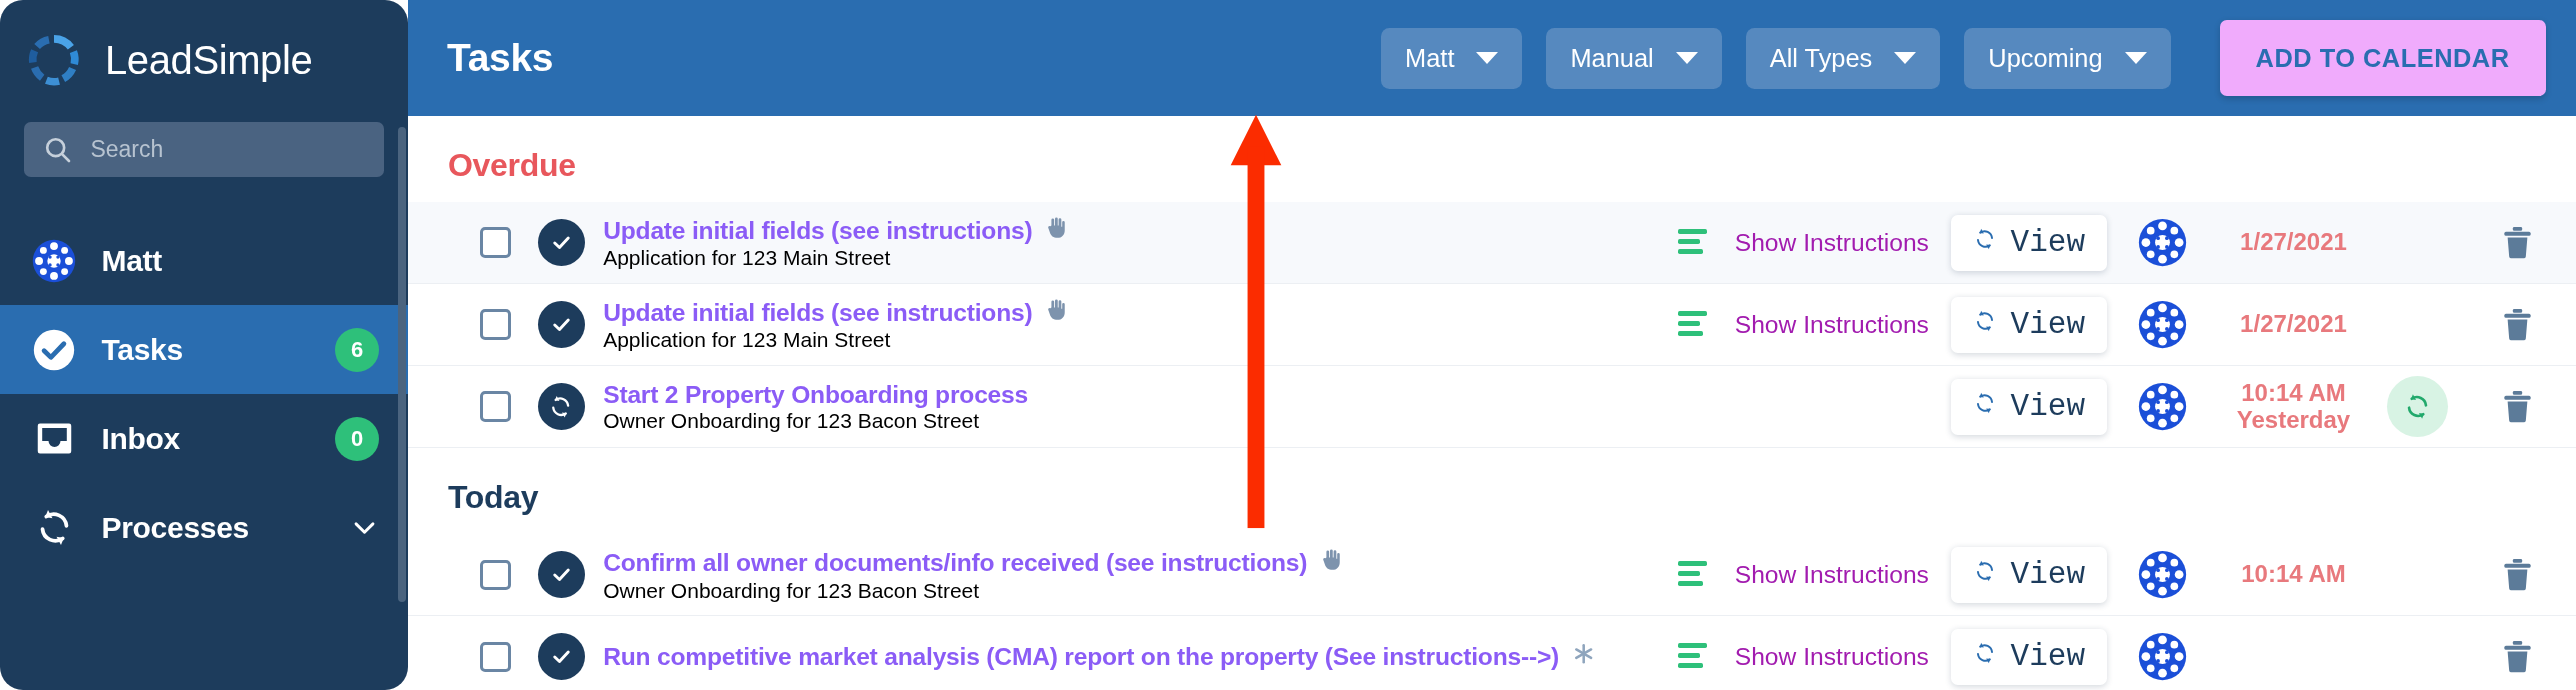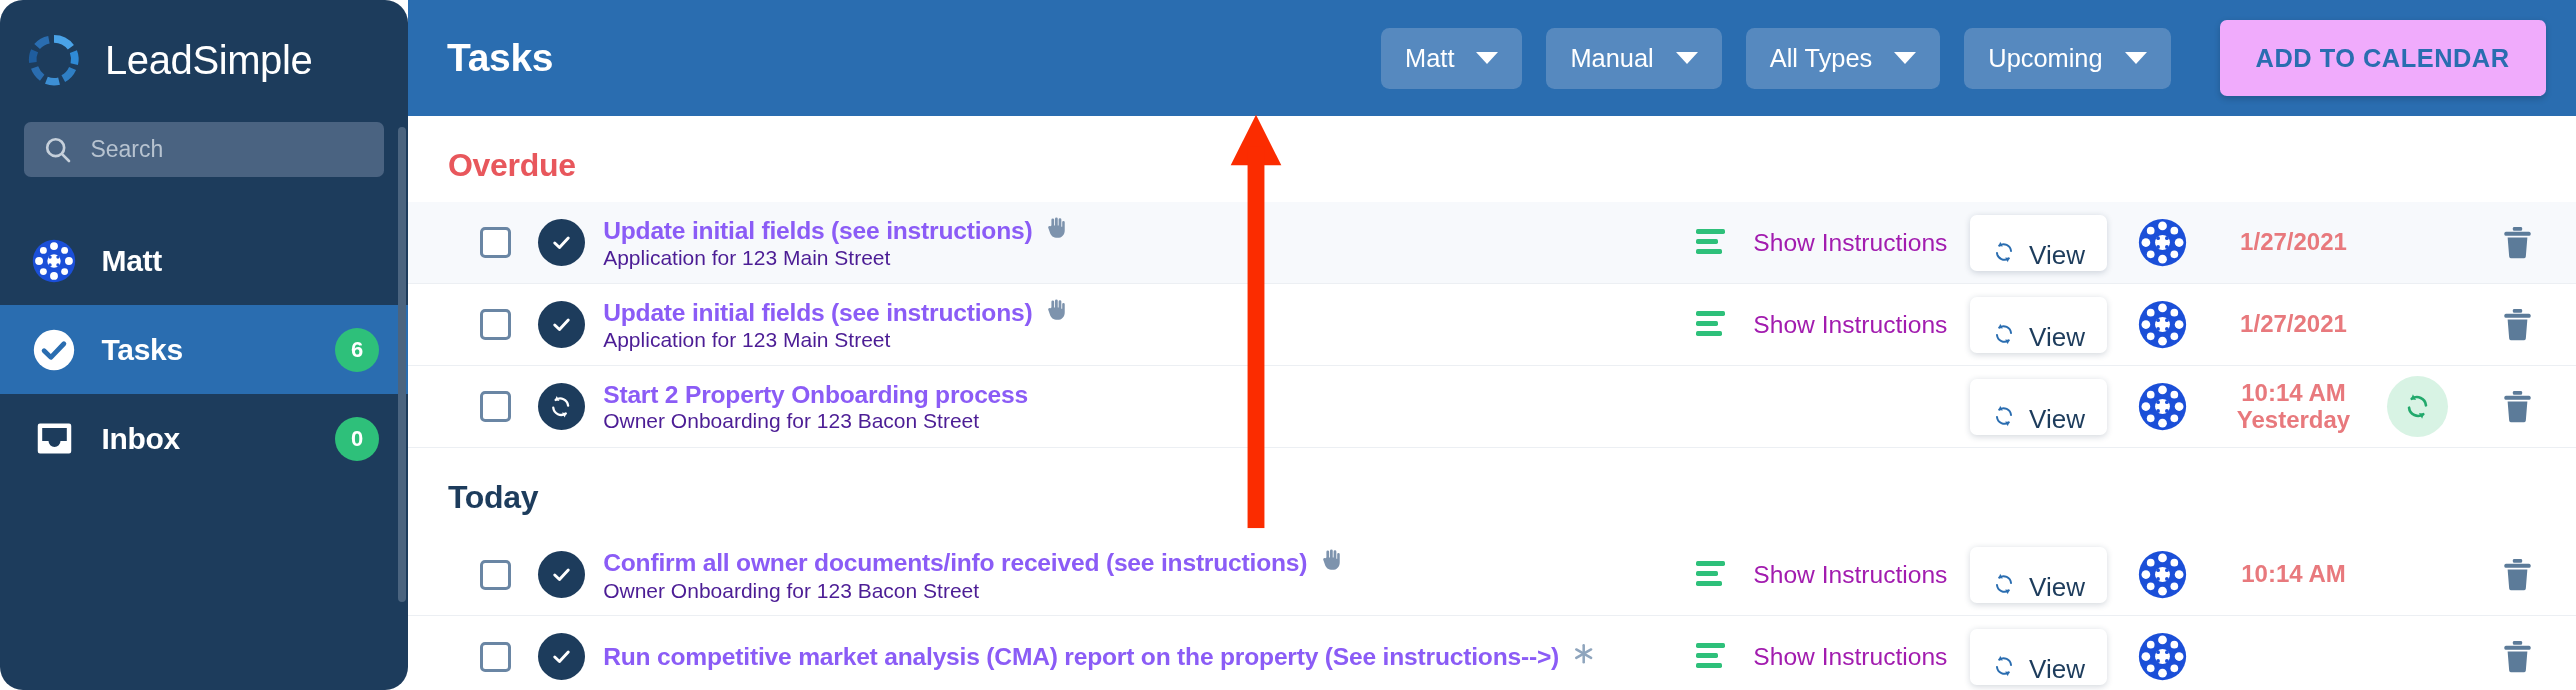--- a/index.html
+++ b/index.html
@@ -149,43 +149,43 @@
     margin-left: 27px;
     display: flex; align-items: center; justify-content: center;
   }
   .row-text { margin-left: 18.7px; min-width: 0; }
   .row-title {
     font-size: 24.6px; font-weight: 700; color: #8b5cf6;
     white-space: nowrap; letter-spacing: -0.2px;
     display: flex; align-items: center; gap: 12px;
   }
   .row-sub {
-    font-size: 21px; color: #4c1d95; margin-top: 5.1px;
+    font-size: 21px; color: #000000; margin-top: 5.1px;
     white-space: nowrap;
   }
   .row-spacer { flex: 1 1 auto; }
 
   .instr {
     display: flex; align-items: flex-start; gap: 28px;
     color: #a21caf; font-size: 24.6px; white-space: nowrap;
     cursor: pointer; margin-right: 17px;
   }
   .instr-lines { display: flex; flex-direction: column; gap: 5.1px; width: 29px; }
   .instr-lines i { display: block; height: 5.1px; background: #2ec07a; border-radius: 1.7px; }
   .instr-lines i:nth-child(1) { width: 29px; }
   .instr-lines i:nth-child(2) { width: 22px; }
   .instr-lines i:nth-child(3) { width: 25.4px; }
 
   .view-btn {
     height: 56px; background: #ffffff; border: 0; border-radius: 6.8px;
     box-shadow: 0 1.7px 6px rgba(30,50,80,0.18);
-    display: flex; align-items: flex-end; gap: 13.6px;
+    display: flex; align-items: center; gap: 13.6px;
     padding: 0 22px; cursor: pointer;
-    font-size: 26px; color: #1d3c5c; margin-left: 5.1px;
-    font-family: Liberation Sans, sans-serif;
+    font-size: 31px; color: #1d3c5c; margin-left: 5.1px;
+    font-family: Liberation Mono, monospace;
   }
   .avatar { width: 49px; height: 49px; flex: 0 0 49px; margin-left: 30.5px; }
   .due {
     color: #e8797d; font-size: 24px; font-weight: 700;
     text-align: center; white-space: nowrap;
     width: 170px; margin-left: 22px; line-height: 1.12;
   }
   .restart {
     width: 61px; height: 61px; border-radius: 50%;
     background: #d8f3e4; margin-left: 8.5px;
@@ -282,20 +282,37 @@
             <path d="M3.5 4.5 h17 v15 h-17 z" fill="none" stroke="#ffffff" stroke-width="2.6" stroke-linejoin="round"></path>
             <path d="M3.5 13.5 h5 a3.5 3.5 0 0 0 7 0 h5 v6 h-17 z" fill="#ffffff"></path>
           </svg>
         </span>
         <span class="nav-label">Inbox</span>
         <span class="nav-spacer"></span>
         <span class="badge">0</span>
       </div>
 
 
+      <div class="nav-item">
+        <span class="nav-ico">
+          <svg viewBox="0 0 24 24" width="41" height="41" fill="none" stroke="#ffffff" stroke-width="2.2" stroke-linecap="round">
+            <path d="M19 11 A7.5 7.5 0 0 0 7.2 5.6"></path>
+            <polyline points="8.2,1.8 6.6,5.9 10.8,6.6" fill="#ffffff" stroke="none"></polyline>
+            <path d="M5 13 A7.5 7.5 0 0 0 16.8 18.4"></path>
+            <polyline points="15.8,22.2 17.4,18.1 13.2,17.4" fill="#ffffff" stroke="none"></polyline>
+          </svg>
+        </span>
+        <span class="nav-label">Processes</span>
+        <span class="nav-spacer"></span>
+        <span class="chev">
+          <svg viewBox="0 0 24 24" width="29" height="29" fill="none" stroke="#ffffff" stroke-width="2.4" stroke-linecap="round" stroke-linejoin="round">
+            <polyline points="5,9 12,16 19,9"></polyline>
+          </svg>
+        </span>
+      </div>
 
     </nav>
 
     <div class="sb-scroll"></div>
   </aside>
 
   <section class="main">
 
     <header class="topbar">
       <h1 class="page-title">Tasks</h1>

